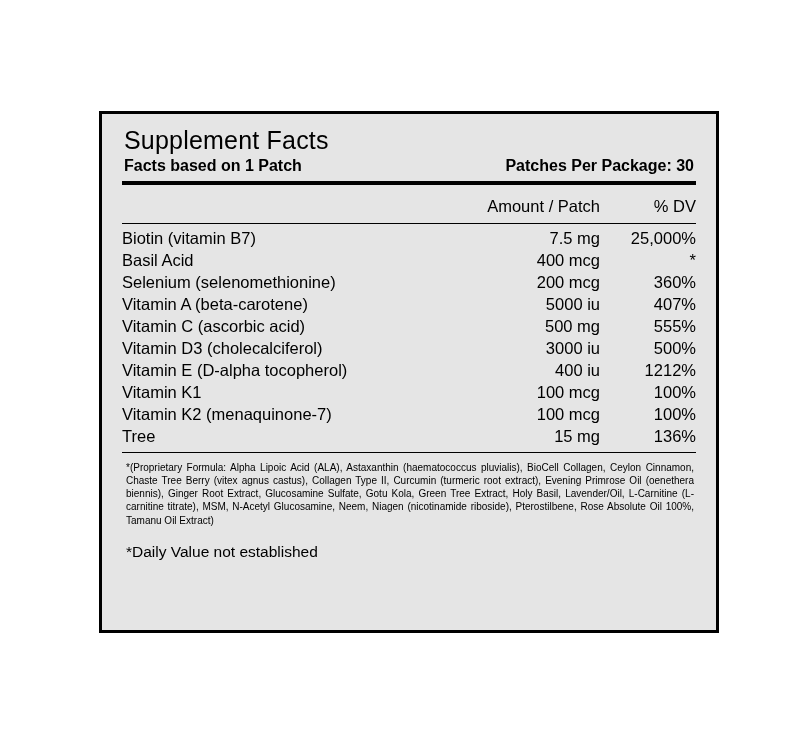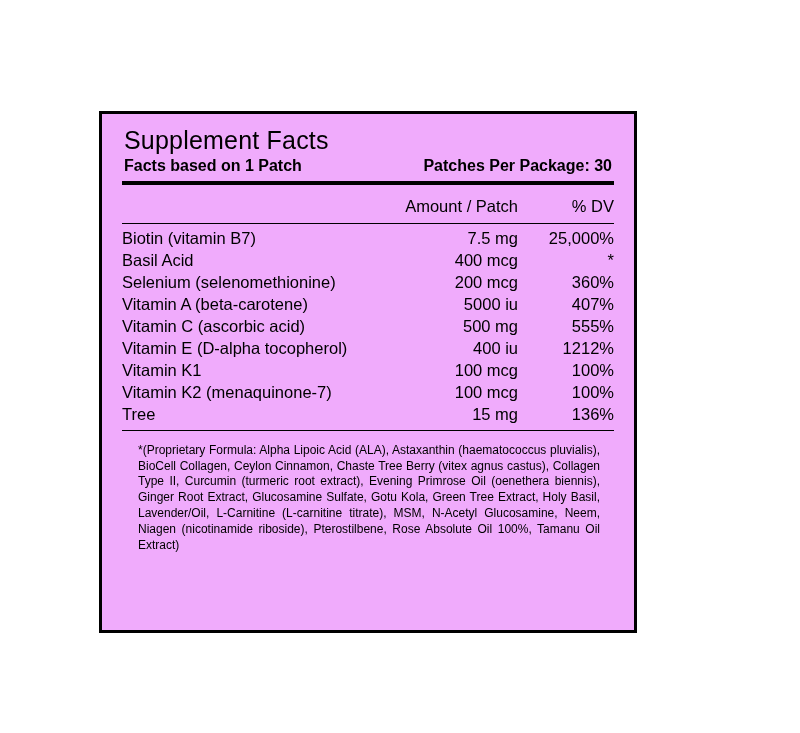--- a/index.html
+++ b/index.html
@@ -13,25 +13,25 @@
     font-family: "Liberation Sans", sans-serif;
     color: #000000;
     position: relative;
     overflow: hidden;
   }
 
   .panel {
     position: absolute;
     left: 99px;
     top: 111px;
-    width: 538px;
+    width: 620px;
     height: 522px;
     border: 3px solid #000000;
     box-sizing: border-box;
-    background: #f0abfc;
+    background: #e5e5e5;
   }
 
   .inner {
     padding: 12px 20px 0 20px;
     box-sizing: border-box;
     height: 100%;
   }
 
   .title {
     font-size: 25px;
@@ -89,25 +89,25 @@
     border-top: 1.5px solid #000000;
     margin: 3px 0 4px 0;
   }
 
   .footer-rule {
     border-top: 1.5px solid #000000;
     margin: 4px 0 8px 0;
   }
 
   .proprietary {
-    font-size: 12px;
+    font-size: 10px;
     line-height: 1.32;
     text-align: justify;
     padding: 0 2px 0 4px;
-    margin: 12px;
+    margin: 0;
     hyphens: manual;
   }
 
   .daily-note {
     font-size: 15.5px;
     padding: 0 2px 0 4px;
     margin: 16px 0 0 0;
   }
 </style>
 </head>
@@ -158,20 +158,25 @@
           <td class="col-name">Vitamin A (beta-carotene)</td>
           <td class="col-amt">5000 iu</td>
           <td class="col-dv">407%</td>
         </tr>
         <tr>
           <td class="col-name">Vitamin C (ascorbic acid)</td>
           <td class="col-amt">500 mg</td>
           <td class="col-dv">555%</td>
         </tr>
         <tr>
+          <td class="col-name">Vitamin D3 (cholecalciferol)</td>
+          <td class="col-amt">3000 iu</td>
+          <td class="col-dv">500%</td>
+        </tr>
+        <tr>
           <td class="col-name">Vitamin E (D-alpha tocopherol)</td>
           <td class="col-amt">400 iu</td>
           <td class="col-dv">1212%</td>
         </tr>
         <tr>
           <td class="col-name">Vitamin K1</td>
           <td class="col-amt">100 mcg</td>
           <td class="col-dv">100%</td>
         </tr>
         <tr>
@@ -184,15 +189,16 @@
           <td class="col-amt">15 mg</td>
           <td class="col-dv">136%</td>
         </tr>
       </tbody>
     </table>
 
     <div class="footer-rule"></div>
 
     <p class="proprietary">*(Proprietary Formula: Alpha Lipoic Acid (ALA), Astaxanthin (haematococcus pluvialis), BioCell Collagen, Ceylon Cinnamon, Chaste Tree Berry (vitex agnus castus), Collagen Type II, Curcumin (turmeric root extract), Evening Primrose Oil (oenethera biennis), Ginger Root Extract, Glucosamine Sulfate, Gotu Kola, Green Tree Extract, Holy Basil, Lavender/Oil, L-Carnitine (L-carnitine titrate), MSM, N-Acetyl Glucosamine, Neem, Niagen (nicotinamide riboside), Pterostilbene, Rose Absolute Oil 100%, Tamanu Oil Extract)</p>
 
+    <p class="daily-note">*Daily Value not established</p>
 
   </div>
 </div>
 
 </body></html>

